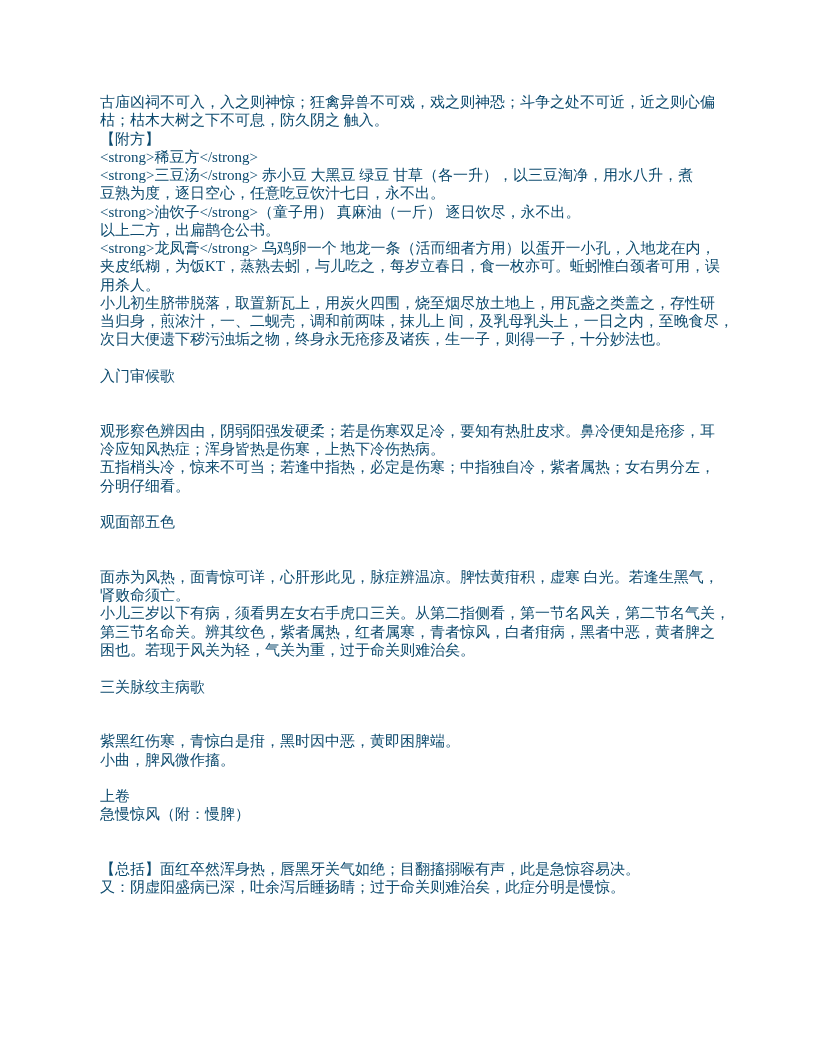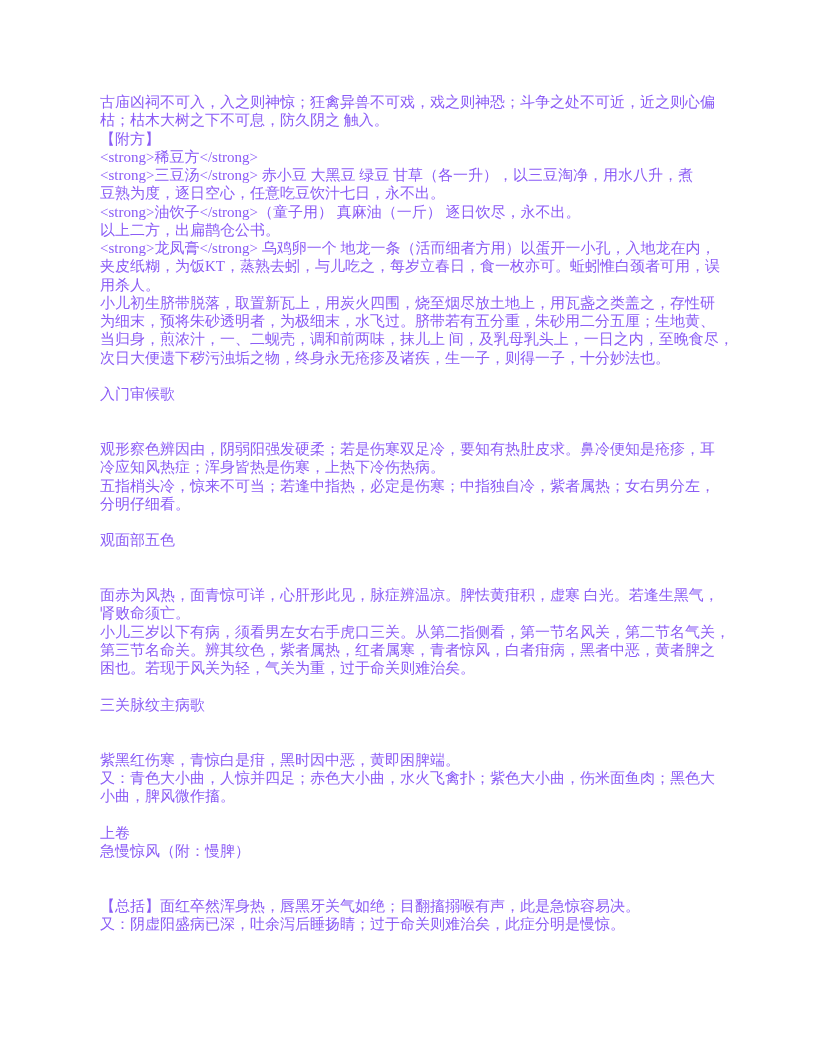--- a/index.html
+++ b/index.html
@@ -18,21 +18,21 @@
     position: absolute;
     left: 100px;
     top: 93px;
     width: 616px;
   }
   .line {
     height: 18.28px;
     line-height: 18.28px;
     font-size: 15px;
     font-family: "Liberation Serif", "DejaVu Serif", serif;
-    color: #8b5cf6;
+    color: #0c4a6e;
     white-space: pre;
     letter-spacing: 0;
   }
 </style>
 </head>
 <body>
 
 <div class="page">
   <div class="text-block" id="text-block">
       <div class="line">古庙凶祠不可入，入之则神惊；狂禽异兽不可戏，戏之则神恐；斗争之处不可近，近之则心偏</div>
@@ -40,21 +40,20 @@
       <div class="line">【附方】</div>
       <div class="line">&lt;strong&gt;稀豆方&lt;/strong&gt;</div>
       <div class="line">&lt;strong&gt;三豆汤&lt;/strong&gt; 赤小豆 大黑豆 绿豆 甘草（各一升），以三豆淘净，用水八升，煮</div>
       <div class="line">豆熟为度，逐日空心，任意吃豆饮汁七日，永不出。</div>
       <div class="line">&lt;strong&gt;油饮子&lt;/strong&gt;（童子用） 真麻油（一斤） 逐日饮尽，永不出。</div>
       <div class="line">以上二方，出扁鹊仓公书。</div>
       <div class="line">&lt;strong&gt;龙凤膏&lt;/strong&gt; 乌鸡卵一个 地龙一条（活而细者方用）以蛋开一小孔，入地龙在内，</div>
       <div class="line">夹皮纸糊，为饭KT，蒸熟去蚓，与儿吃之，每岁立春日，食一枚亦可。蚯蚓惟白颈者可用，误</div>
       <div class="line">用杀人。</div>
       <div class="line">小儿初生脐带脱落，取置新瓦上，用炭火四围，烧至烟尽放土地上，用瓦盏之类盖之，存性研</div>
-      <div class="line">为细末，预将朱砂透明者，为极细末，水飞过。脐带若有五分重，朱砂用二分五厘；生地黄、</div>
       <div class="line">当归身，煎浓汁，一、二蚬壳，调和前两味，抹儿上 间，及乳母乳头上，一日之内，至晚食尽，</div>
       <div class="line">次日大便遗下秽污浊垢之物，终身永无疮疹及诸疾，生一子，则得一子，十分妙法也。</div>
       <div class="line"></div>
       <div class="line">入门审候歌</div>
       <div class="line"></div>
       <div class="line"></div>
       <div class="line">观形察色辨因由，阴弱阳强发硬柔；若是伤寒双足冷，要知有热肚皮求。鼻冷便知是疮疹，耳</div>
       <div class="line">冷应知风热症；浑身皆热是伤寒，上热下冷伤热病。</div>
       <div class="line">五指梢头冷，惊来不可当；若逢中指热，必定是伤寒；中指独自冷，紫者属热；女右男分左，</div>
       <div class="line">分明仔细看。</div>
@@ -65,21 +64,20 @@
       <div class="line">面赤为风热，面青惊可详，心肝形此见，脉症辨温凉。脾怯黄疳积，虚寒 白光。若逢生黑气，</div>
       <div class="line">肾败命须亡。</div>
       <div class="line">小儿三岁以下有病，须看男左女右手虎口三关。从第二指侧看，第一节名风关，第二节名气关，</div>
       <div class="line">第三节名命关。辨其纹色，紫者属热，红者属寒，青者惊风，白者疳病，黑者中恶，黄者脾之</div>
       <div class="line">困也。若现于风关为轻，气关为重，过于命关则难治矣。</div>
       <div class="line"></div>
       <div class="line">三关脉纹主病歌</div>
       <div class="line"></div>
       <div class="line"></div>
       <div class="line">紫黑红伤寒，青惊白是疳，黑时因中恶，黄即困脾端。</div>
-      <div class="line">又：青色大小曲，人惊并四足；赤色大小曲，水火飞禽扑；紫色大小曲，伤米面鱼肉；黑色大</div>
       <div class="line">小曲，脾风微作搐。</div>
       <div class="line"></div>
       <div class="line">上卷</div>
       <div class="line">急慢惊风（附：慢脾）</div>
       <div class="line"></div>
       <div class="line"></div>
       <div class="line">【总括】面红卒然浑身热，唇黑牙关气如绝；目翻搐搦喉有声，此是急惊容易决。</div>
       <div class="line">又：阴虚阳盛病已深，吐余泻后睡扬睛；过于命关则难治矣，此症分明是慢惊。</div>
     </div>
 </div>

